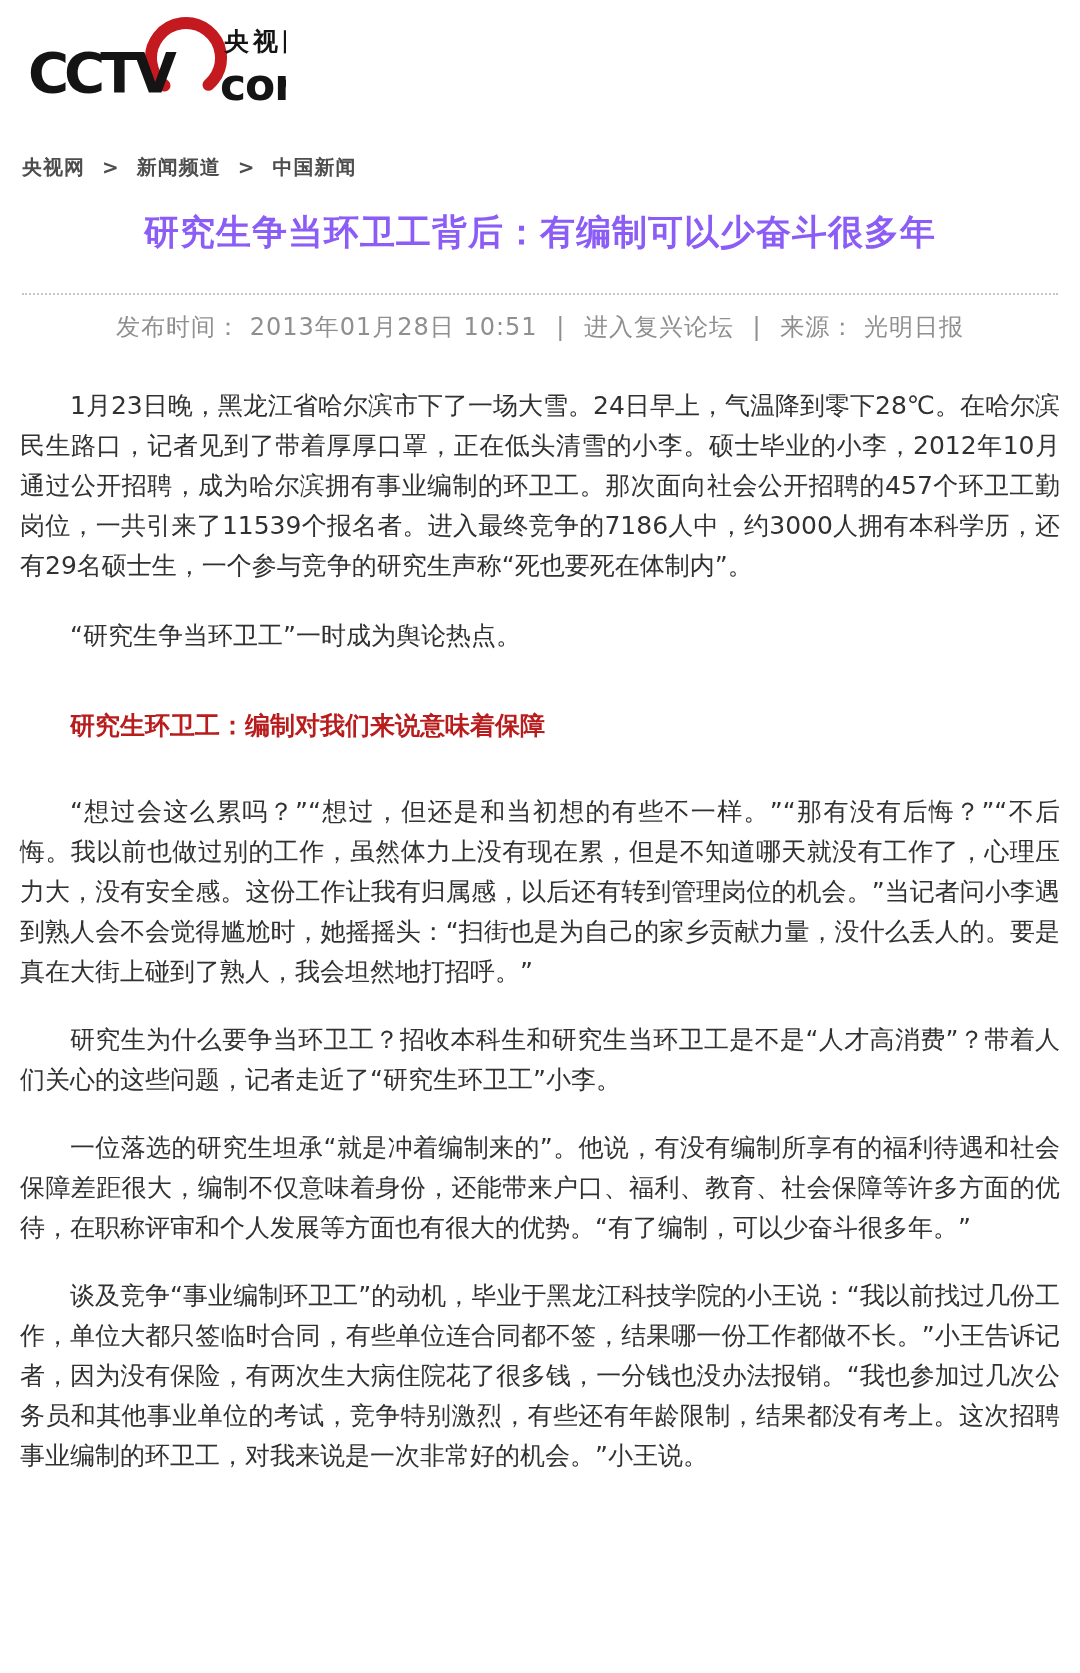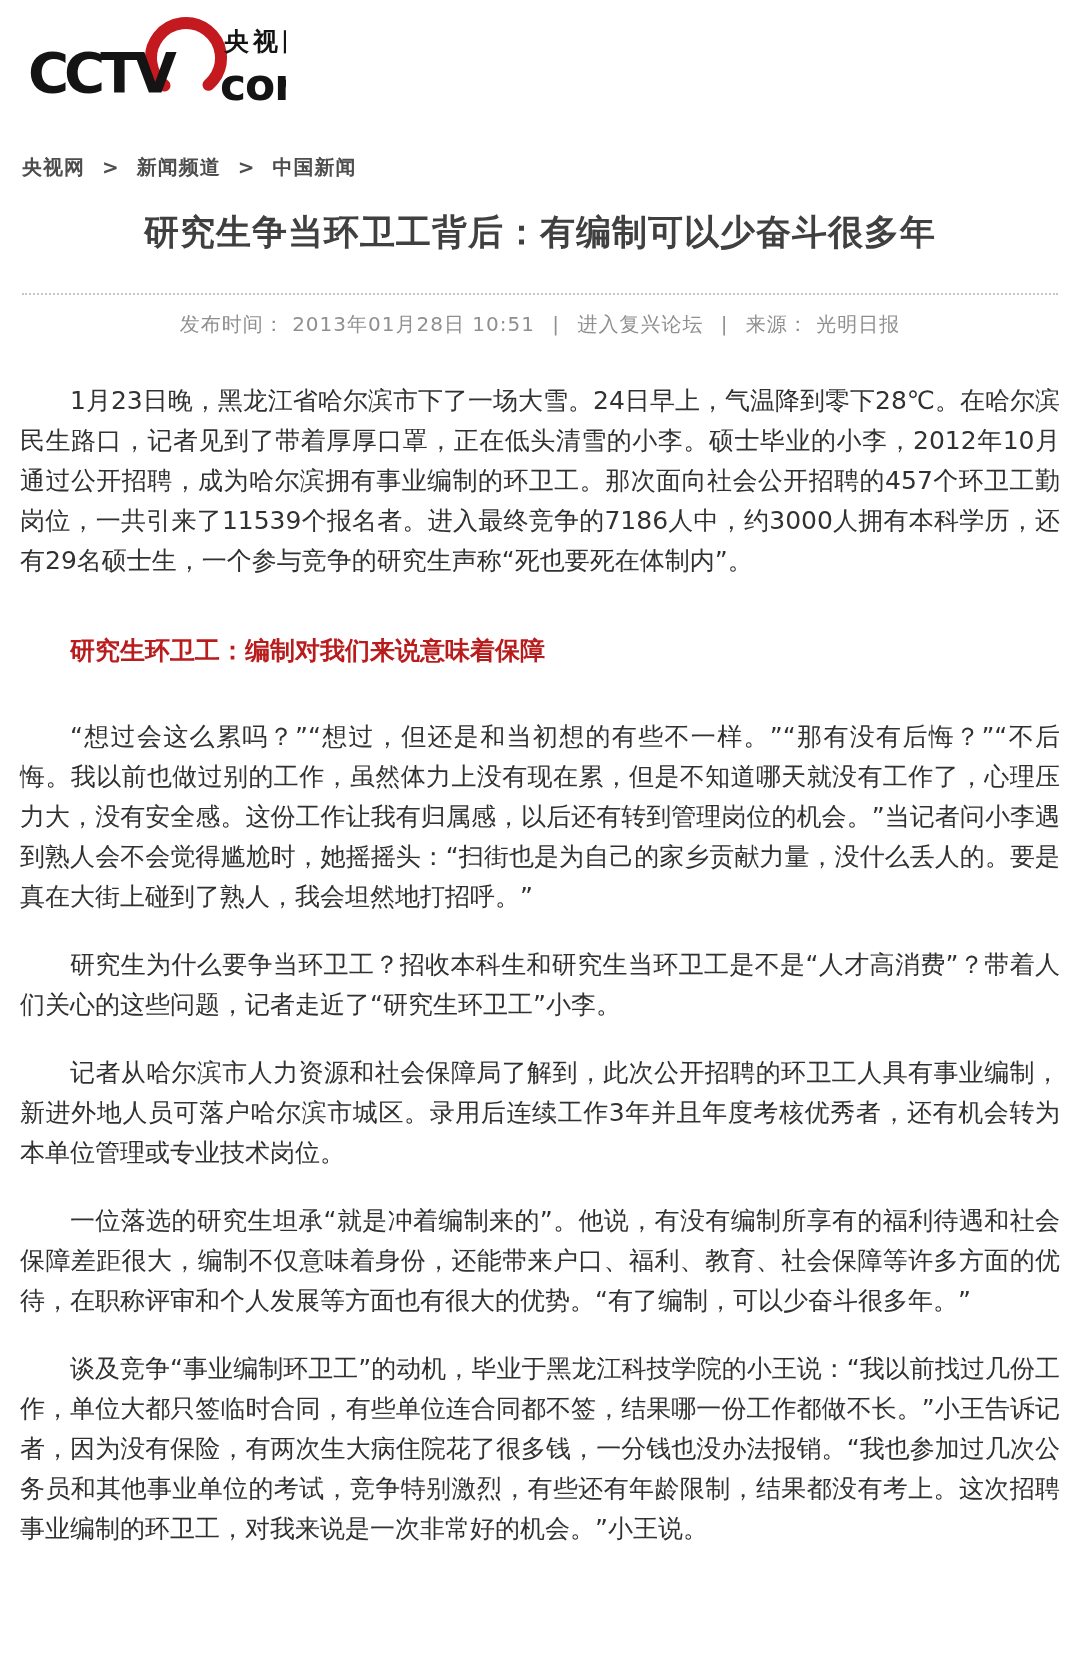--- a/index.html
+++ b/index.html
@@ -27,34 +27,34 @@
     font-weight:bold;
   }
   .breadcrumb .crumb { cursor:pointer; }
   .breadcrumb .bc-sep { margin:0 9px; color:#4d4d4d; }
   
   .title {
     text-align:center;
     font-size:35px;
     line-height:46px;
     font-weight:bold;
-    color:#404040;
+    color:#8b5cf6;
     letter-spacing:1px;
     margin:14px 40px 38px;
   }
   
   .dotline {
     border:none;
     border-top:2px dotted #c6c6c6;
     margin:0 2px 4px;
   }
   
   .meta {
     text-align:center;
-    font-size:20px;
+    font-size:24px;
     color:#8f8f8f;
     margin:16px 0 8px;
     letter-spacing:1px;
   }
   .meta .vbar { margin:0 10px; color:#8f8f8f; }
   .meta .forum-link { color:#8f8f8f; cursor:pointer; }
   
   .article {
     margin-top:30px;
     font-size:25px;
@@ -101,21 +101,21 @@
     <span>2013年01月28日 10:51</span>
     <span class="vbar">|</span>
     <span class="forum-link">进入复兴论坛</span>
     <span class="vbar">|</span>
     <span>来源：</span>
     <span>光明日报</span>
   </div>
 
   <div class="article">
       <p class="para lede">1月23日晚，黑龙江省哈尔滨市下了一场大雪。24日早上，气温降到零下28℃。在哈尔滨民生路口，记者见到了带着厚厚口罩，正在低头清雪的小李。硕士毕业的小李，2012年10月通过公开招聘，成为哈尔滨拥有事业编制的环卫工。那次面向社会公开招聘的457个环卫工勤岗位，一共引来了11539个报名者。进入最终竞争的7186人中，约3000人拥有本科学历，还有29名硕士生，一个参与竞争的研究生声称“死也要死在体制内”。</p>
+      <p class="para">“研究生争当环卫工”一时成为舆论热点。</p>
       <p class="subhead">研究生环卫工：编制对我们来说意味着保障</p>
       <p class="para">“想过会这么累吗？”“想过，但还是和当初想的有些不一样。”“那有没有后悔？”“不后悔。我以前也做过别的工作，虽然体力上没有现在累，但是不知道哪天就没有工作了，心理压力大，没有安全感。这份工作让我有归属感，以后还有转到管理岗位的机会。”当记者问小李遇到熟人会不会觉得尴尬时，她摇摇头：“扫街也是为自己的家乡贡献力量，没什么丢人的。要是真在大街上碰到了熟人，我会坦然地打招呼。”</p>
       <p class="para">研究生为什么要争当环卫工？招收本科生和研究生当环卫工是不是“人才高消费”？带着人们关心的这些问题，记者走近了“研究生环卫工”小李。</p>
-      <p class="para">记者从哈尔滨市人力资源和社会保障局了解到，此次公开招聘的环卫工人具有事业编制，新进外地人员可落户哈尔滨市城区。录用后连续工作3年并且年度考核优秀者，还有机会转为本单位管理或专业技术岗位。</p>
       <p class="para">一位落选的研究生坦承“就是冲着编制来的”。他说，有没有编制所享有的福利待遇和社会保障差距很大，编制不仅意味着身份，还能带来户口、福利、教育、社会保障等许多方面的优待，在职称评审和个人发展等方面也有很大的优势。“有了编制，可以少奋斗很多年。”</p>
       <p class="para">谈及竞争“事业编制环卫工”的动机，毕业于黑龙江科技学院的小王说：“我以前找过几份工作，单位大都只签临时合同，有些单位连合同都不签，结果哪一份工作都做不长。”小王告诉记者，因为没有保险，有两次生大病住院花了很多钱，一分钱也没办法报销。“我也参加过几次公务员和其他事业单位的考试，竞争特别激烈，有些还有年龄限制，结果都没有考上。这次招聘事业编制的环卫工，对我来说是一次非常好的机会。”小王说。</p>
     </div>
 
 </div>
 
 </body></html>

